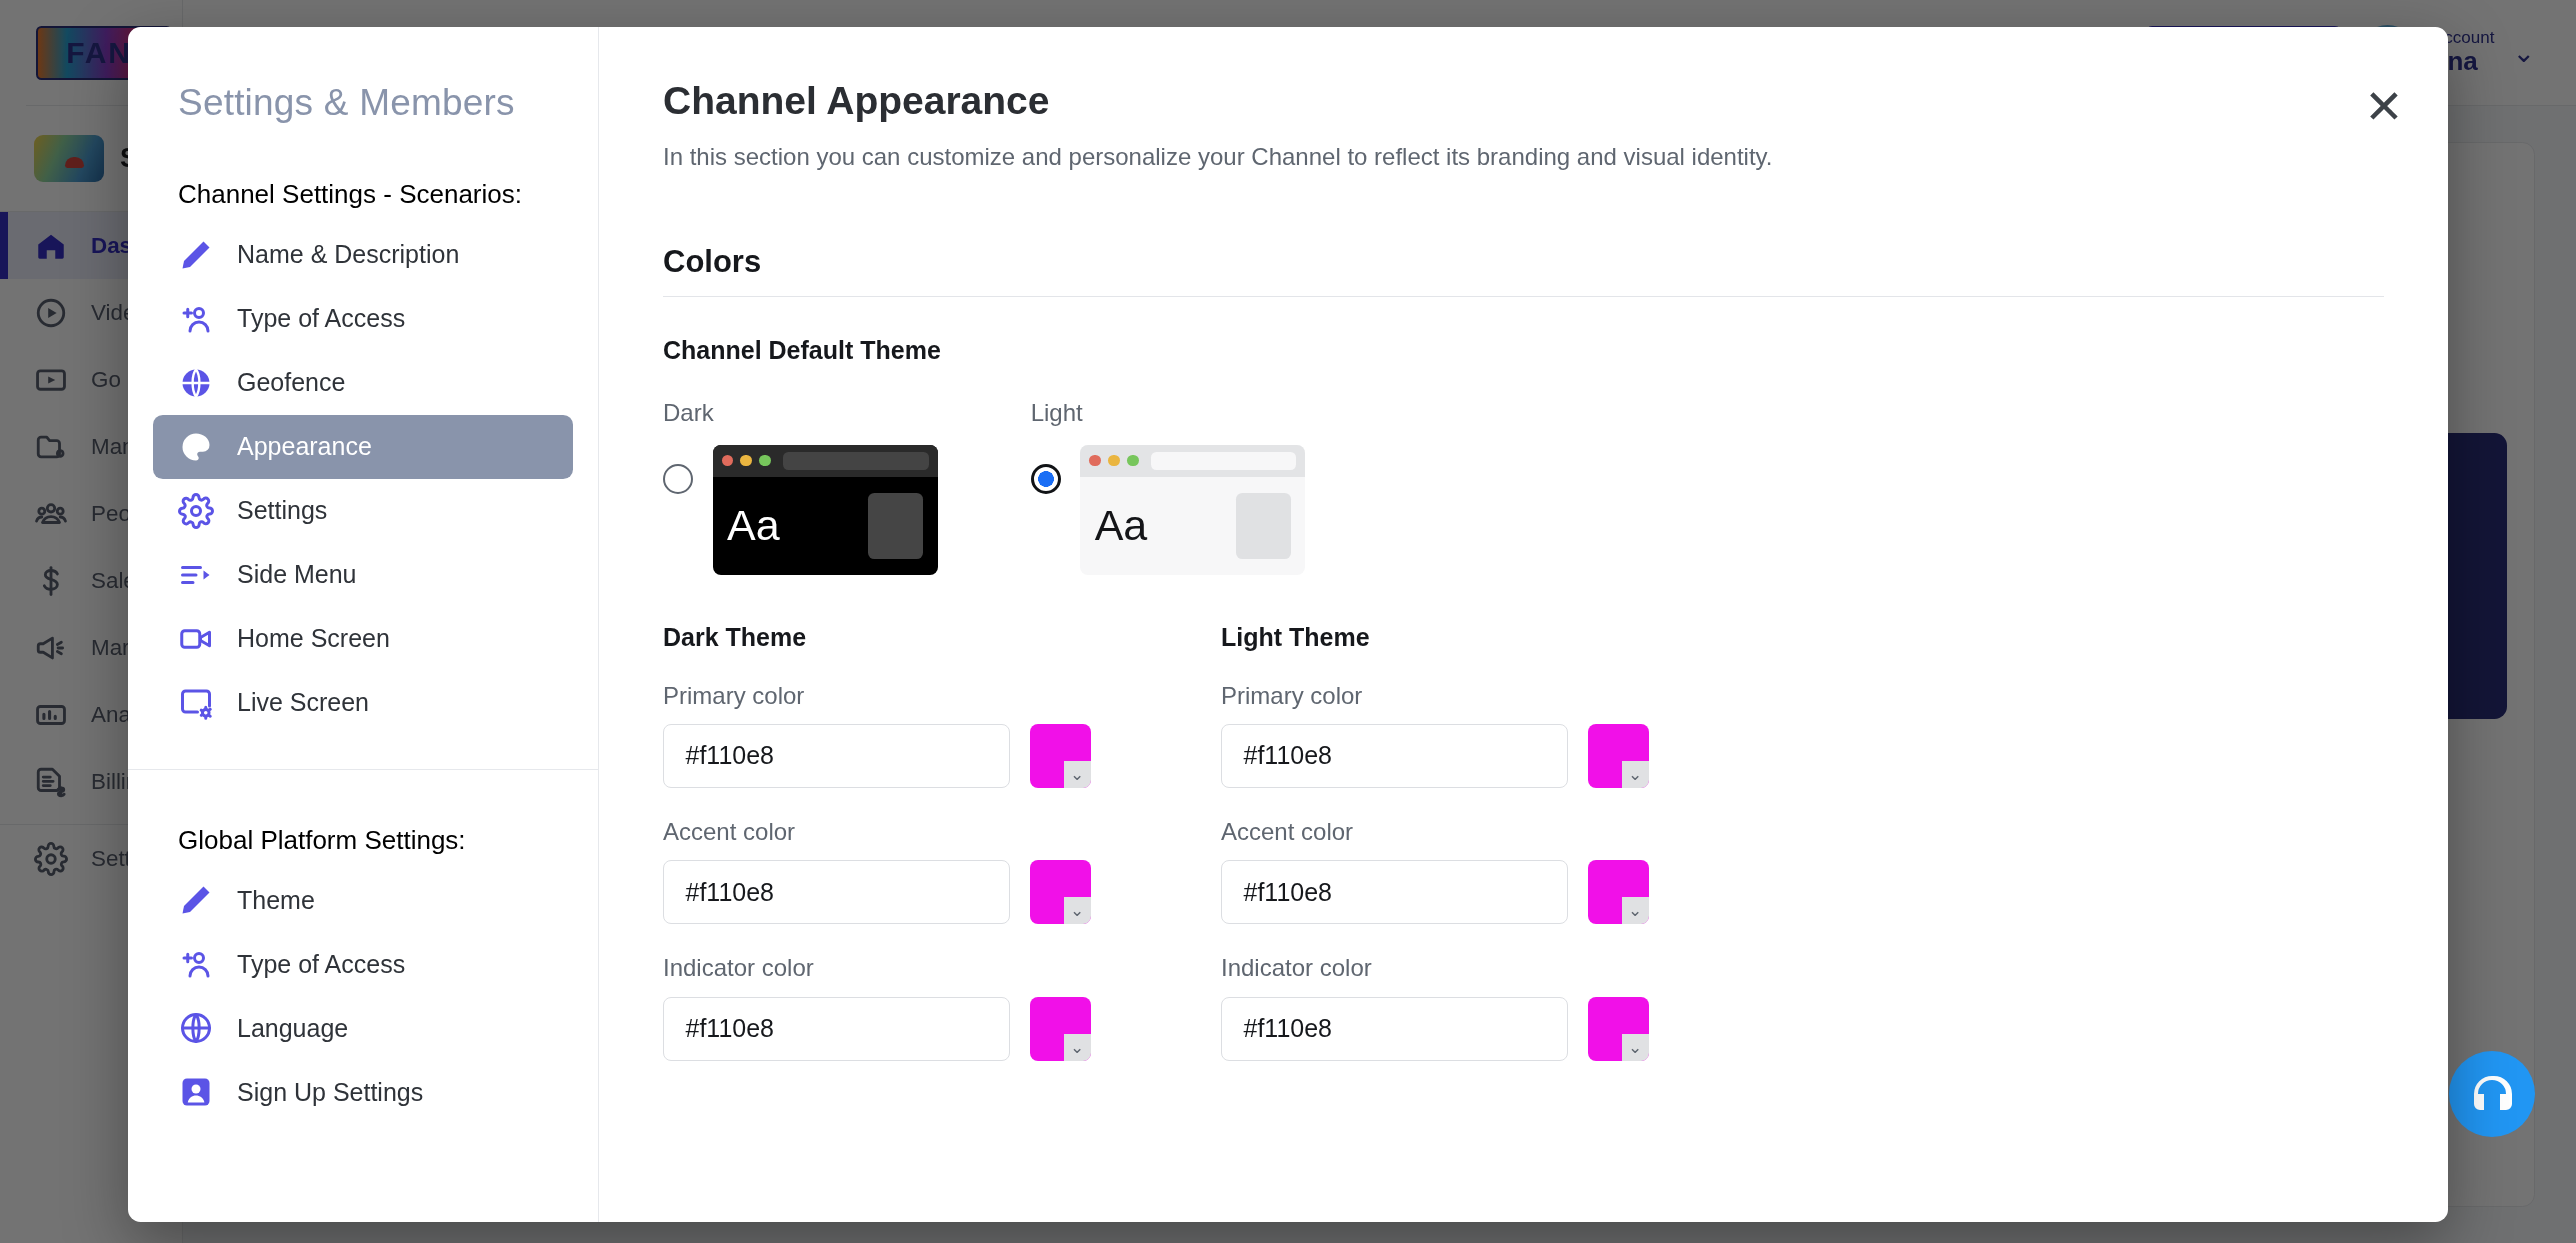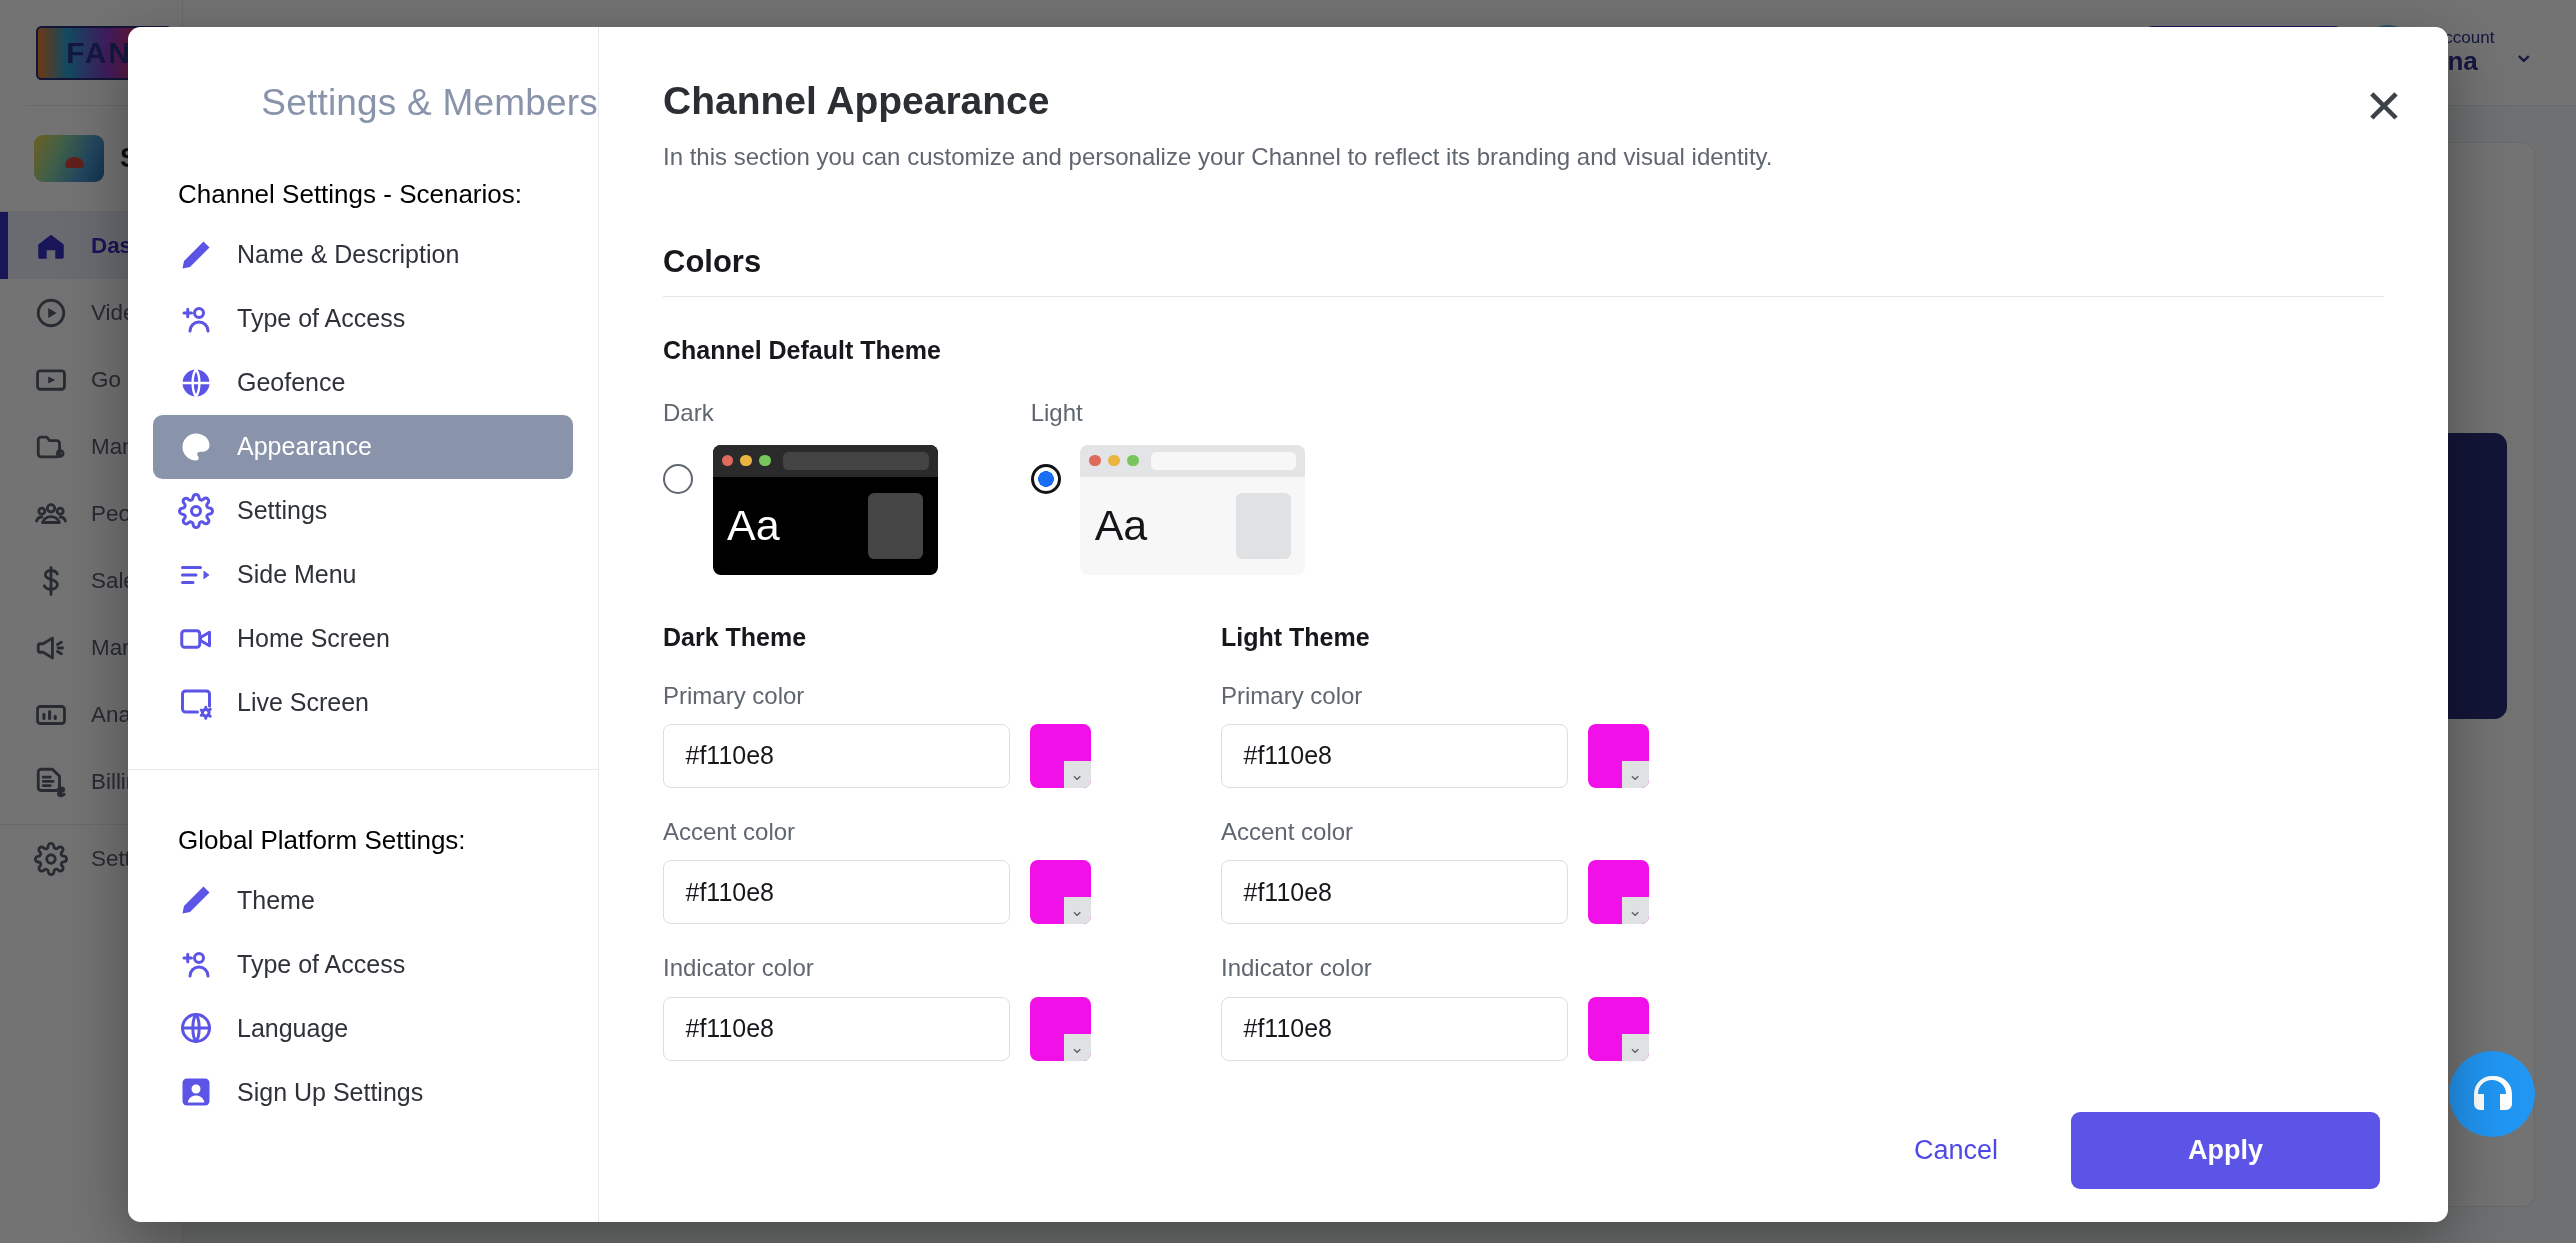--- a/index.html
+++ b/index.html
@@ -123,21 +123,21 @@
   
   .m-side {
     width: 471px; flex: 0 0 471px;
     border-right: 0.9px solid #e6e8ec;
     padding: 0 0 0 0;
     display: flex; flex-direction: column;
     overflow: hidden;
   }
   .m-side-title {
     font-size: 37px; color: #8994ab; font-weight: normal;
-    padding: 55px 0 0 50px; letter-spacing: 0.2px; text-align: right;
+    padding: 55px 0 0 50px; letter-spacing: 0.2px;
   }
   .m-group-label {
     font-size: 26px; color: #000000;
     padding: 55px 0 12.5px 50px;
   }
   .m-list { padding: 0 25px; }
   .m-item {
     display:flex; align-items:center; gap: 23px;
     height: 64px; border-radius: 9.8px; padding-left: 25px;
     color: #2f3339; font-size: 25px; white-space: nowrap;
@@ -592,19 +592,15 @@
             <div class="field-row">
               <div class="hex-input">#f110e8</div>
               <div class="swatch" style="background:#f110e8">
                 <span class="swatch-chev">⌄</span>
               </div>
             </div>
           </div>
         </div>
     </div>
 
-    <div class="m-footer">
-      <div class="btn-cancel">Cancel</div>
-      <div class="btn-apply">Apply</div>
-    </div>
   </div>
 </div>
 
 
 </body></html>

